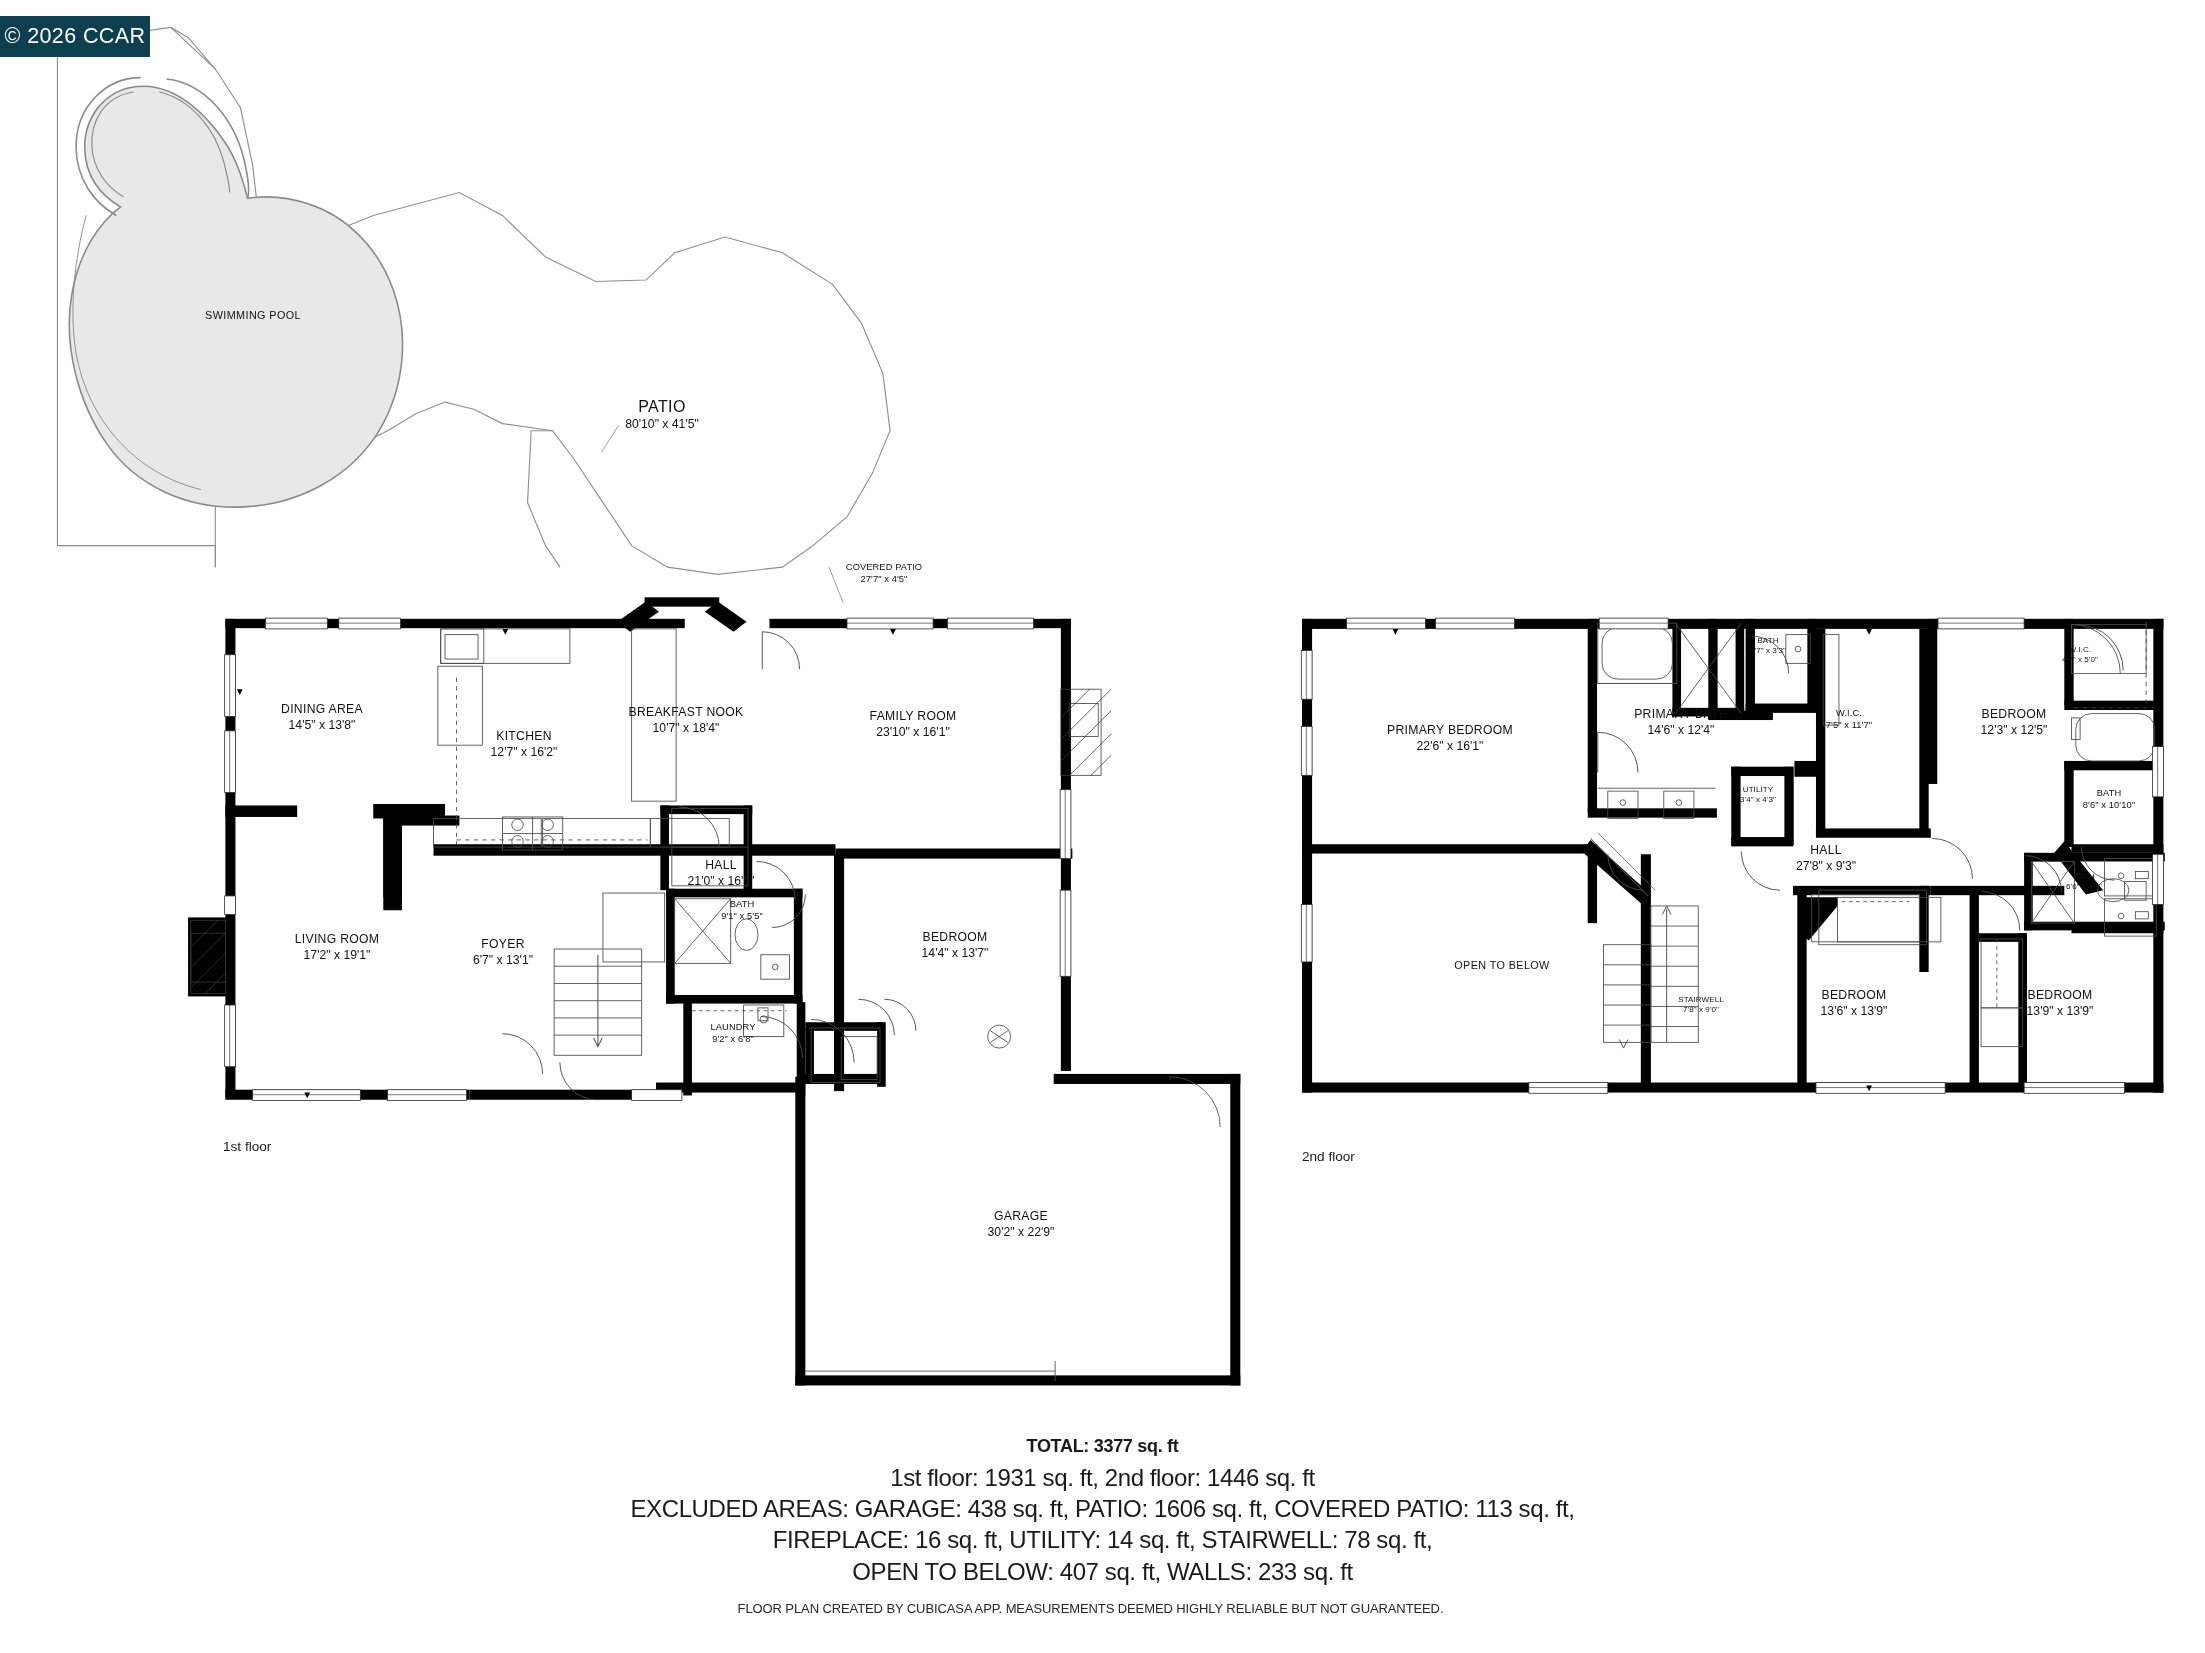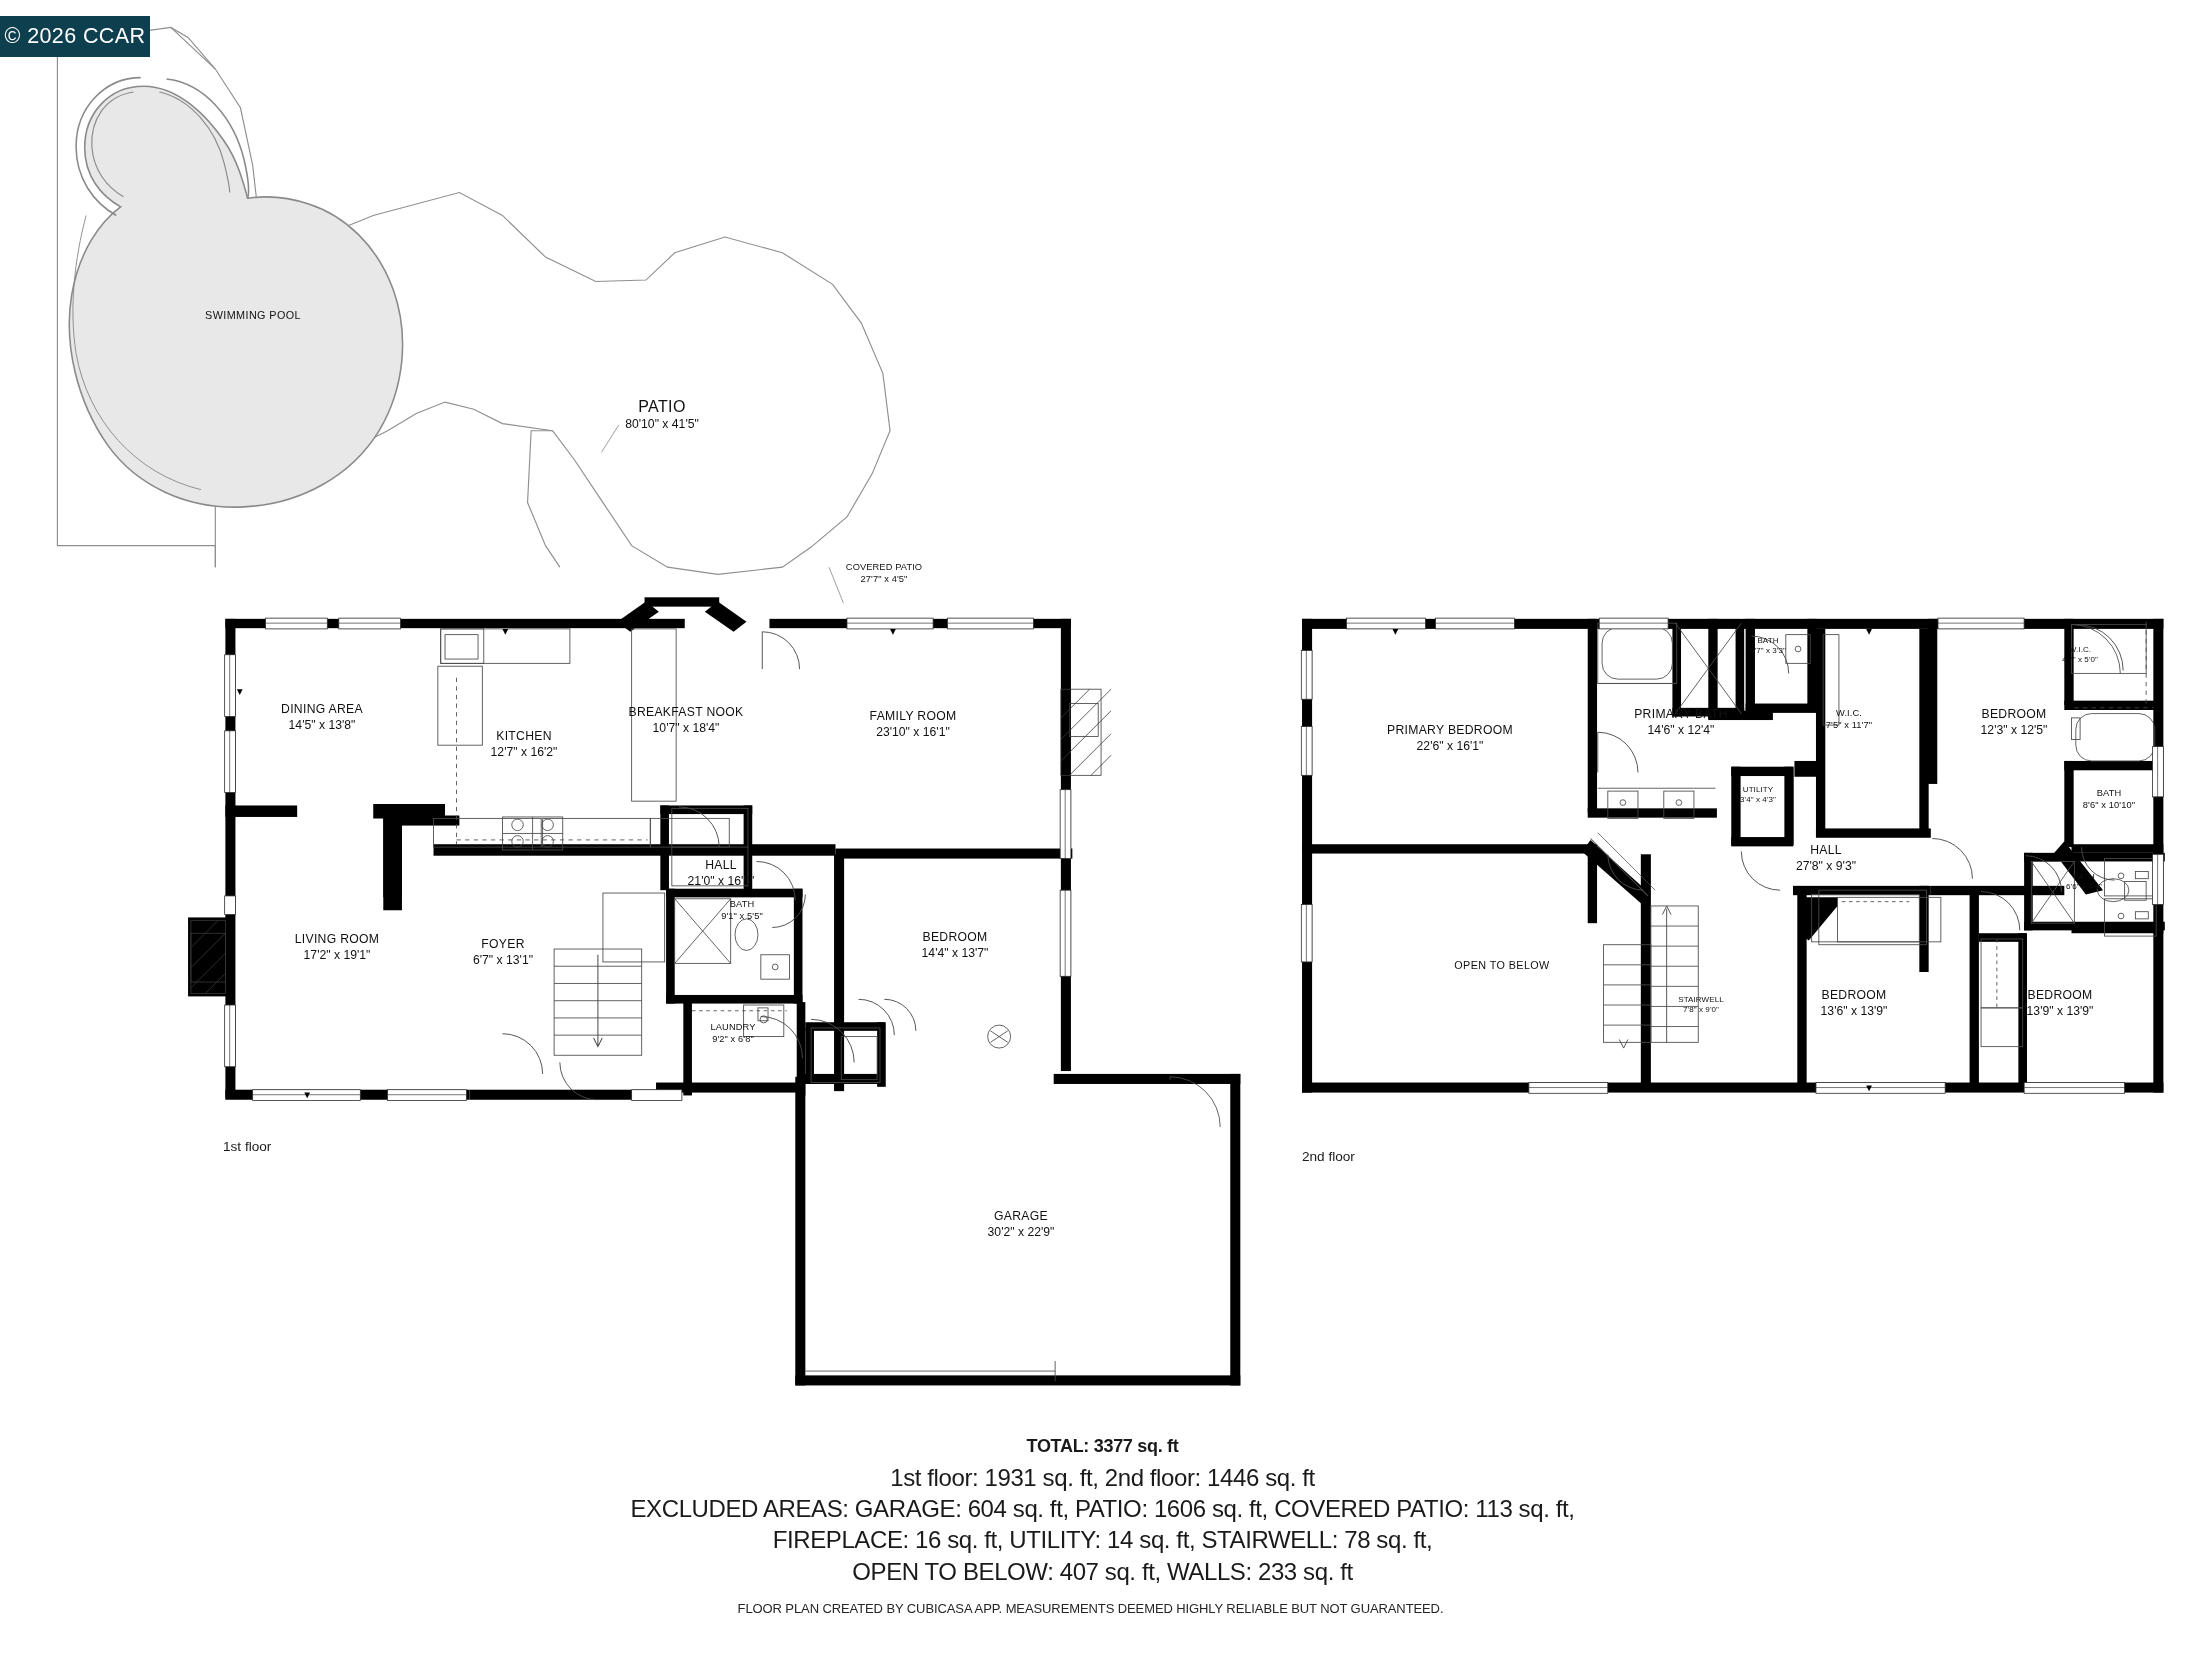--- a/index.html
+++ b/index.html
@@ -579,21 +579,21 @@
   <div class="room single" style="left:1502px;top:966px;">
     <span class="nm">OPEN TO BELOW</span>
   </div>
 
   <div class="floor-caption" style="left:223px;top:1139px;">1st floor</div>
   <div class="floor-caption" style="left:1302px;top:1133px;margin-top:16px;">2nd floor</div>
 
   <div id="summary">
     <div class="total">TOTAL: 3377 sq. ft</div>
     <div class="line">1st floor: 1931 sq. ft, 2nd floor: 1446 sq. ft</div>
-    <div class="line">EXCLUDED AREAS: GARAGE: 604 sq. ft, PATIO: 1606 sq. ft, COVERED PATIO: 113 sq. ft,</div>
+    <div class="line">EXCLUDED AREAS: GARAGE: 438 sq. ft, PATIO: 1606 sq. ft, COVERED PATIO: 113 sq. ft,</div>
     <div class="line">FIREPLACE: 16 sq. ft, UTILITY: 14 sq. ft, STAIRWELL: 78 sq. ft,</div>
     <div class="line">OPEN TO BELOW: 407 sq. ft, WALLS: 233 sq. ft</div>
   </div>
 
   <div id="footnote">FLOOR PLAN CREATED BY CUBICASA APP. MEASUREMENTS DEEMED HIGHLY RELIABLE BUT NOT GUARANTEED.</div>
 
 </div>
 
 
 </body></html>

